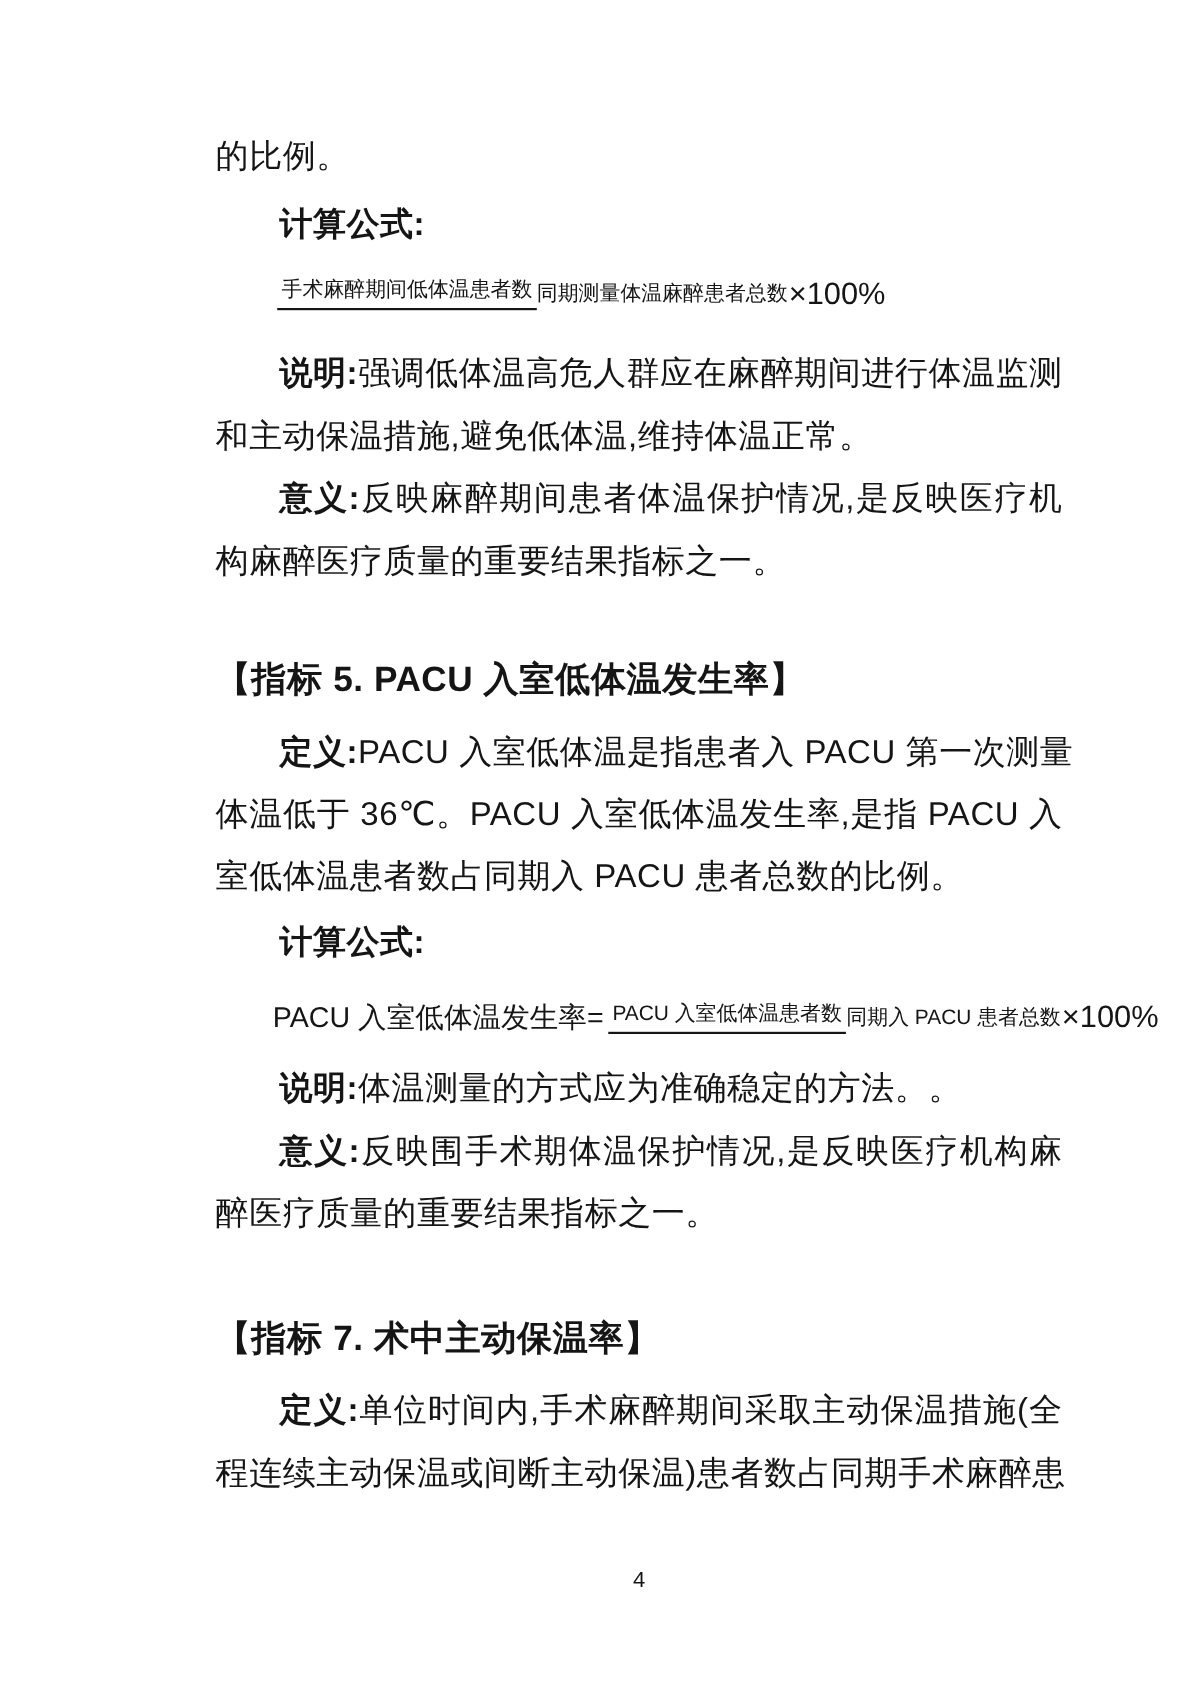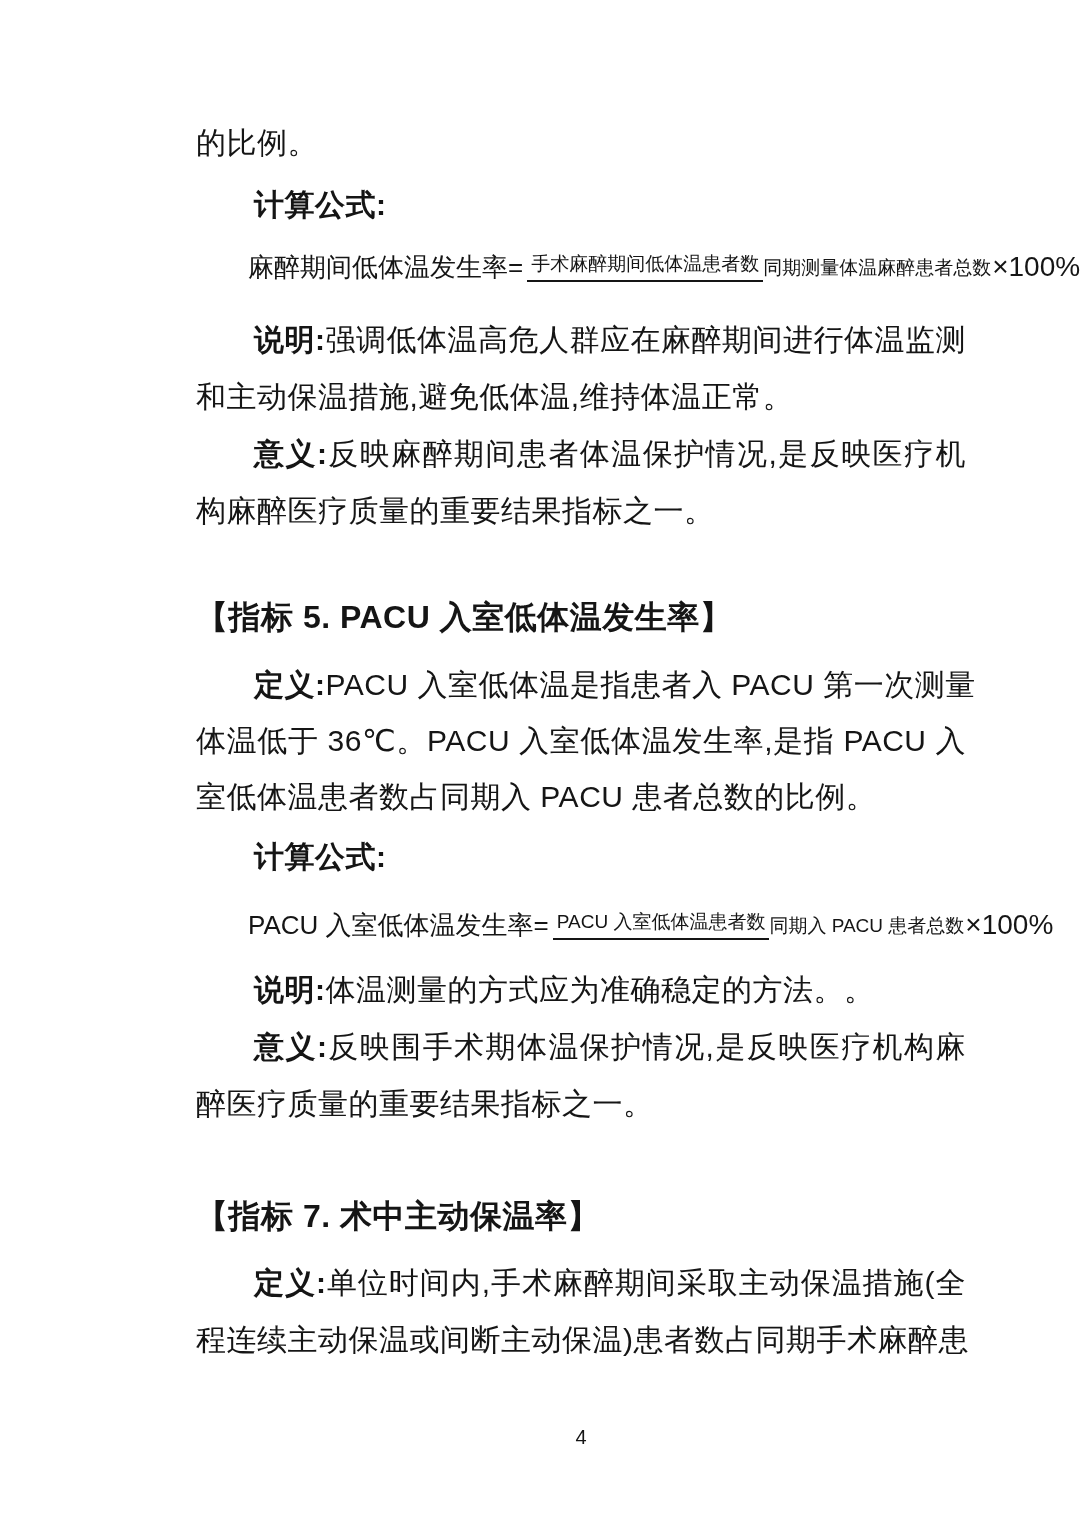--- a/index.html
+++ b/index.html
@@ -73,21 +73,20 @@
 </head>
 <body>
 
 <div class="page">
 
   <div class="line" style="top:114px">的比例。</div>
 
   <div class="line bold indent" style="top:176px">计算公式:</div>
 
   <div class="formula" style="top:237px">
-    <span class="f-lhs">麻醉期间低体温发生率=</span>
     <span class="frac">
       <span class="num">手术麻醉期间低体温患者数</span>
       <span class="den">同期测量体温麻醉患者总数</span>
     </span>
     <span class="f-rhs">×100%</span>
   </div>
 
   <div class="line indent just" style="top:311px">
     <span class="lbl">说明:</span><span>强调低体温高危人群应在麻醉期间进行体温监测</span>
   </div>

